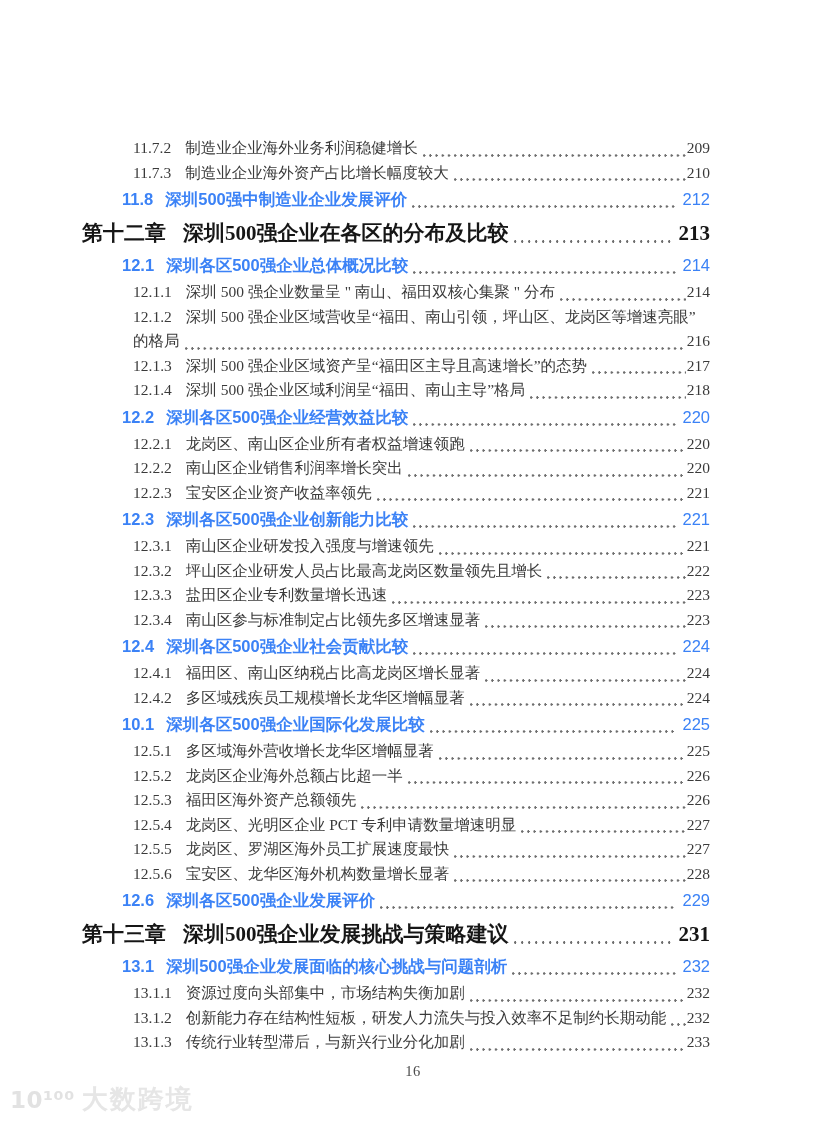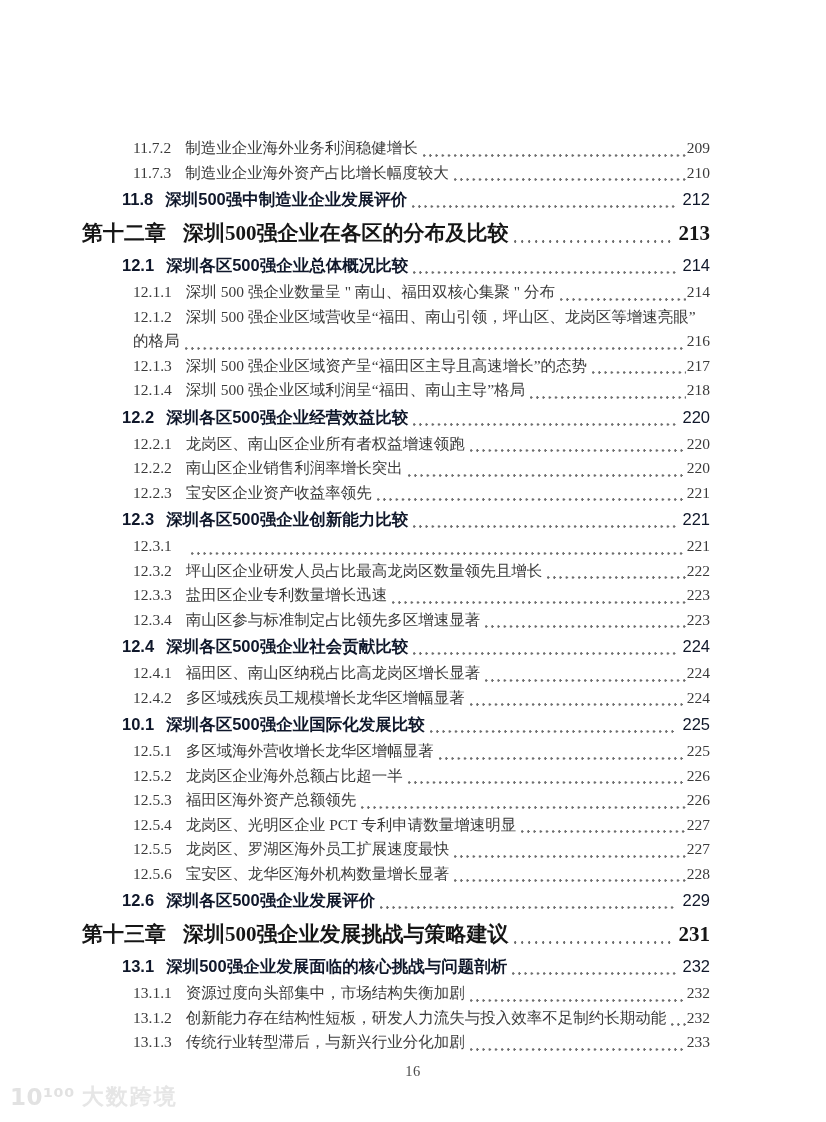--- a/index.html
+++ b/index.html
@@ -14,21 +14,21 @@
   .row.chap{
     font-family:"Liberation Serif","DejaVu Serif",serif;
     font-weight:700;font-size:21px;line-height:31px;
     color:#161616;margin:5px 0 3px 0;
   }
   .row.chap .num{margin-right:17px;}
   
   .row.sec{
     font-family:"Liberation Sans","DejaVu Sans",sans-serif;
     font-weight:600;font-size:16.5px;line-height:27px;
-    color:#0f172a;padding-left:40px;margin:1px 0;
+    color:#3b82f6;padding-left:40px;margin:1px 0;
   }
   .row.sec .num{margin-right:12px;}
   
   .row.sub,.row.subcont{
     font-family:"Liberation Serif","DejaVu Serif",serif;
     font-weight:400;font-size:15.5px;line-height:24.5px;
     color:#3a3a3a;padding-left:51px;
   }
   .row.sub .num{margin-right:14px;}
   .title{flex:0 0 auto;}
@@ -53,21 +53,21 @@
   .wm{
     position:absolute;left:10px;top:1082px;display:flex;align-items:center;gap:7px;
     color:#e4e4e4;user-select:none;
   }
   .wm .wm-logo{
     font-family:"DejaVu Sans","Liberation Sans",sans-serif;
     font-weight:800;font-size:23px;letter-spacing:.5px;color:#e2e2e2;
   }
   .wm .wm-text{
     font-family:"Liberation Sans","DejaVu Sans",sans-serif;
-    font-weight:700;font-size:22px;letter-spacing:2px;color:#e6e6e6;
+    font-weight:700;font-size:26px;letter-spacing:2px;color:#e6e6e6;
   }
 </style>
 </head>
 <body>
 
 <div class="sheet">
   <div class="toc">
 
     <div class="row sub">
       <span class="num">11.7.2</span>
@@ -155,20 +155,21 @@
     </div>
 
     <div class="row sec">
       <span class="num">12.3</span>
       <span class="title">深圳各区500强企业创新能力比较</span>
       <span class="leader"></span>
       <span class="pg">221</span>
     </div>
     <div class="row sub">
       <span class="num">12.3.1</span>
+      <span class="title">南山区企业研发投入强度与增速领先</span>
       <span class="leader"></span>
       <span class="pg">221</span>
     </div>
     <div class="row sub">
       <span class="num">12.3.2</span>
       <span class="title">坪山区企业研发人员占比最高龙岗区数量领先且增长</span>
       <span class="leader"></span>
       <span class="pg">222</span>
     </div>
     <div class="row sub">

